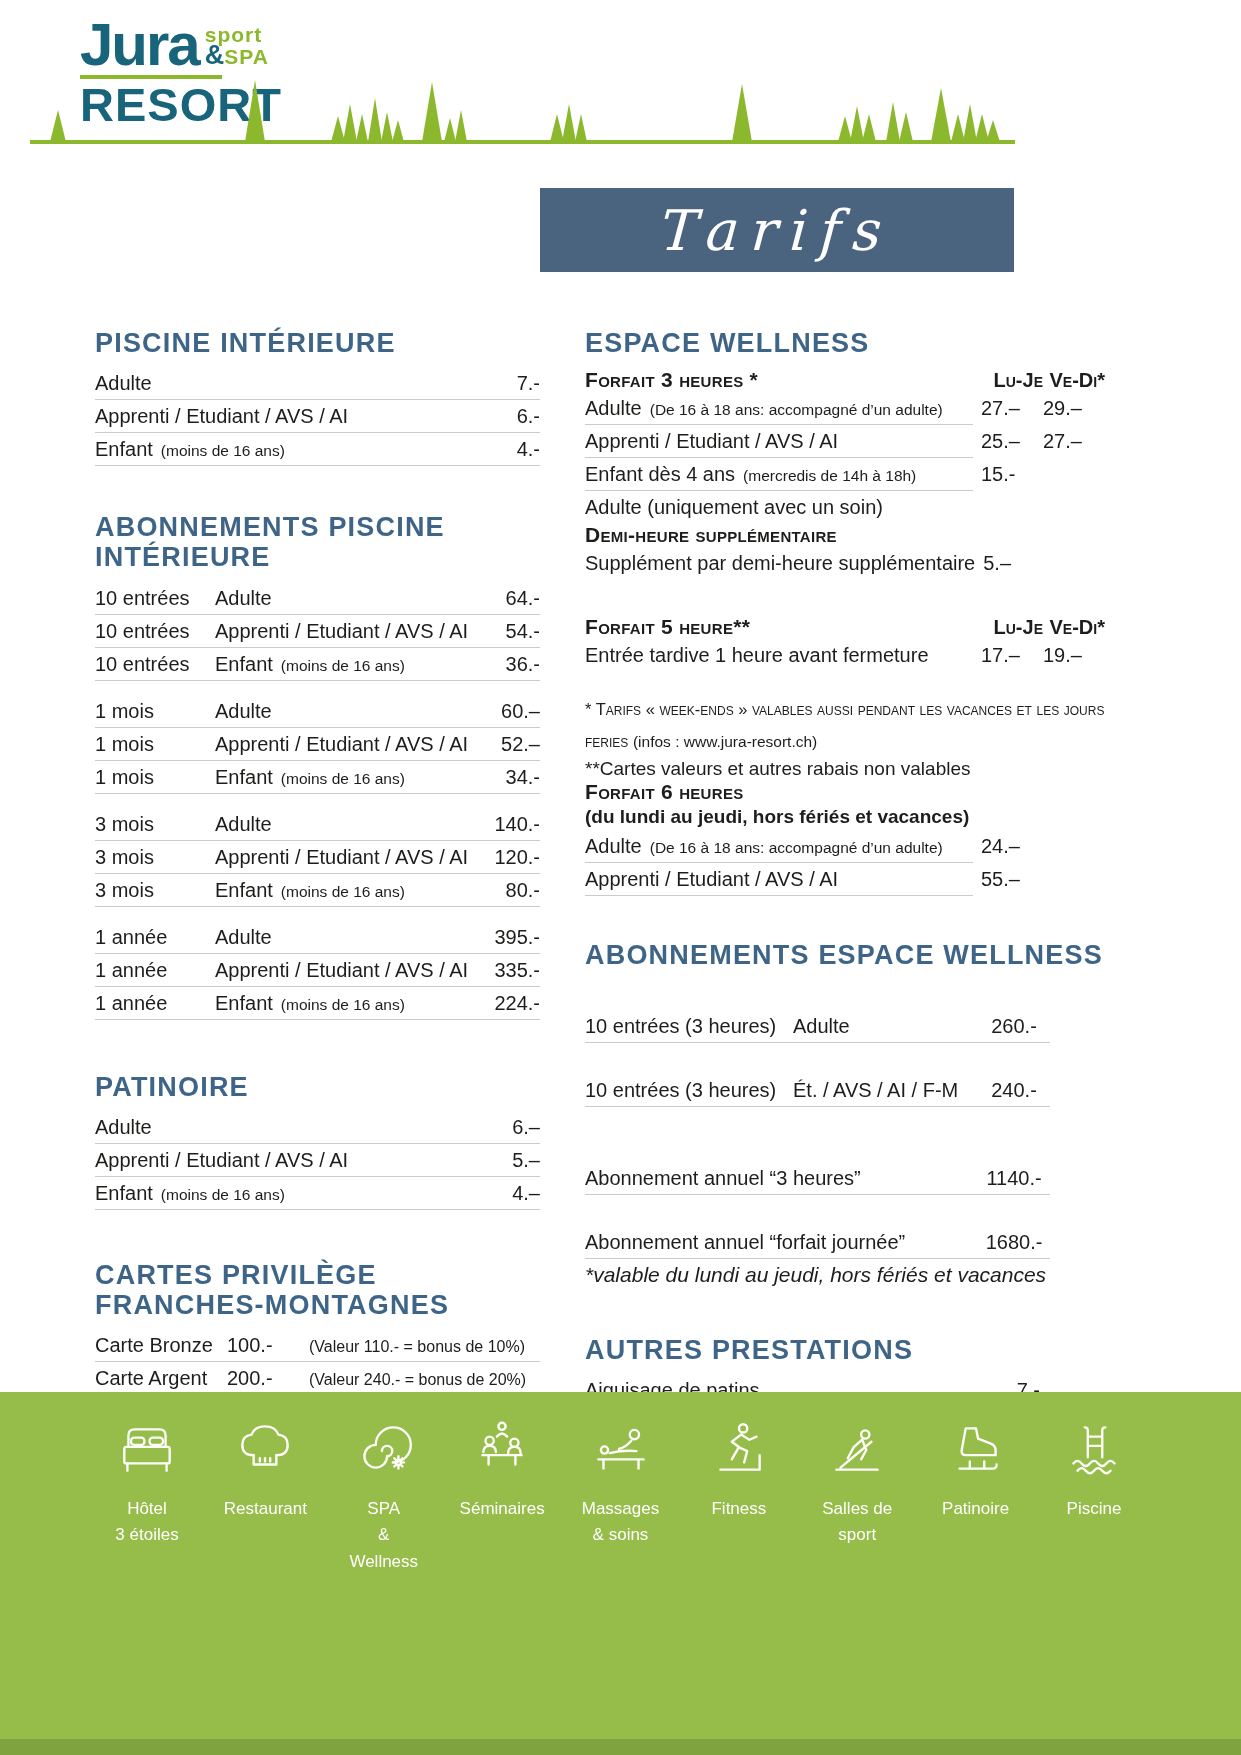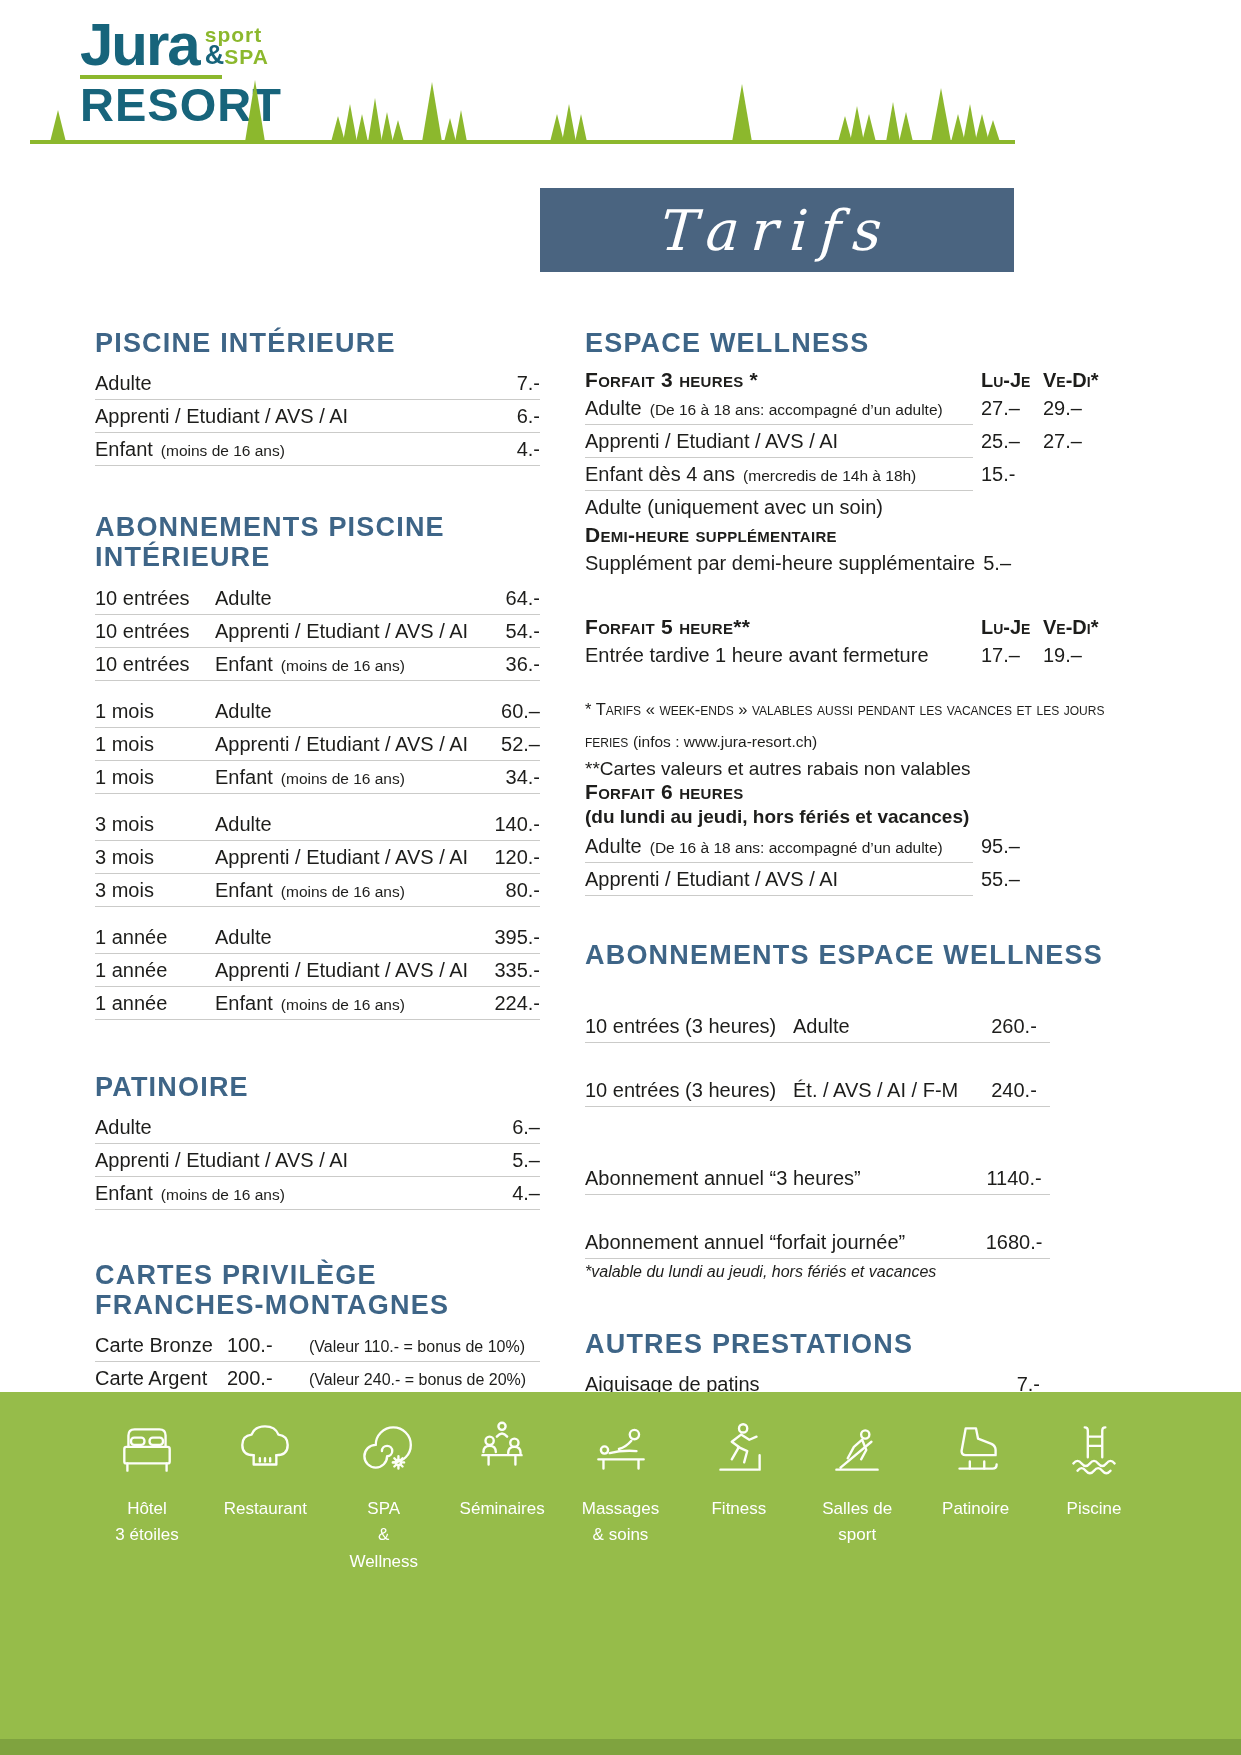--- a/index.html
+++ b/index.html
@@ -54,30 +54,30 @@
   .c-amt { font-size:20px; flex:none; width:82px; }
   .c-nte { font-size:16px; }
 
   
   .red-sub { font-size:18px; font-weight:bold; letter-spacing:0.5px; margin-top:4px; }
   .red-txt { font-size:18px; margin-top:18px; padding-bottom:10px; border-bottom:1px solid var(--line,#cbcbc9); }
 
   
   .whead { display:flex; align-items:baseline; }
   .sc-title { font-variant:small-caps; font-weight:bold; font-size:21px; letter-spacing:0.3px; }
-  .colh { font-variant:small-caps; font-weight:bold; font-size:20px; flex:none; width:62px; }
+  .colh { font-variant:small-caps; font-weight:bold; font-size:20px; flex:none; width:62px;text-align:right; }
   .wrow { display:flex; align-items:baseline; }
   .wl { flex:1; display:flex; align-items:baseline; padding:5px 0 4px; border-bottom:1px solid var(--line,#cbcbc9); margin-right:8px; }
   .wrow.nb .wl { border-bottom:none; }
   .p1,.p2 { font-size:20px; flex:none; width:62px; }
   .wnote1 { font-variant:small-caps; font-size:16.5px; line-height:1.95; margin-top:22px; }
   .wnote1 .plain { font-variant:normal; font-size:15.5px; }
   .wnote2 { font-size:19px; }
   .f6-sub { font-size:19px; font-weight:bold; margin-top:2px; margin-bottom:2px; }
-  .foot-i { font-size:16px; font-style:italic; margin-top:4px; }
+  .foot-i { font-size:21px; font-style:italic; margin-top:4px; }
   .aw-per { font-size:20px; flex:none; width:208px; }
   .prc-w { font-size:20px; flex:none; width:72px; text-align:center;margin-top:31px; }
   .narrow1 { width:465px; } .narrow2 { width:455px; }
   .mt-whd { } .mt-whd2 { margin-top:36px; }
   .mt-aw { margin-top:44px; } .mt-au { margin-top:48px; }
 
   
   .footer {
     position:absolute; left:0; top:1392px; width:1241px; height:363px;
     background:var(--footerGreen,#96bc4a);
@@ -385,21 +385,21 @@
       </div>
       <div class="wnote2">**Cartes valeurs et autres rabais non valables</div>
 
       <div class="sc-title">Forfait 6 heures</div>
       <div class="f6-sub">(du lundi au jeudi, hors fériés et vacances)</div>
       <div class="wrow">
         <span class="wl">
           <span class="lbl">Adulte</span>
           <span class="nte">(De 16 à 18 ans: accompagné d’un adulte)</span>
         </span>
-        <span class="p1">95.–</span>
+        <span class="p1">24.–</span>
         <span class="p2"></span>
       </div>
       <div class="wrow">
         <span class="wl">
           <span class="lbl">Apprenti / Etudiant / AVS / AI</span>
           <span class="nte"></span>
         </span>
         <span class="p1">55.–</span>
         <span class="p2"></span>
       </div>

